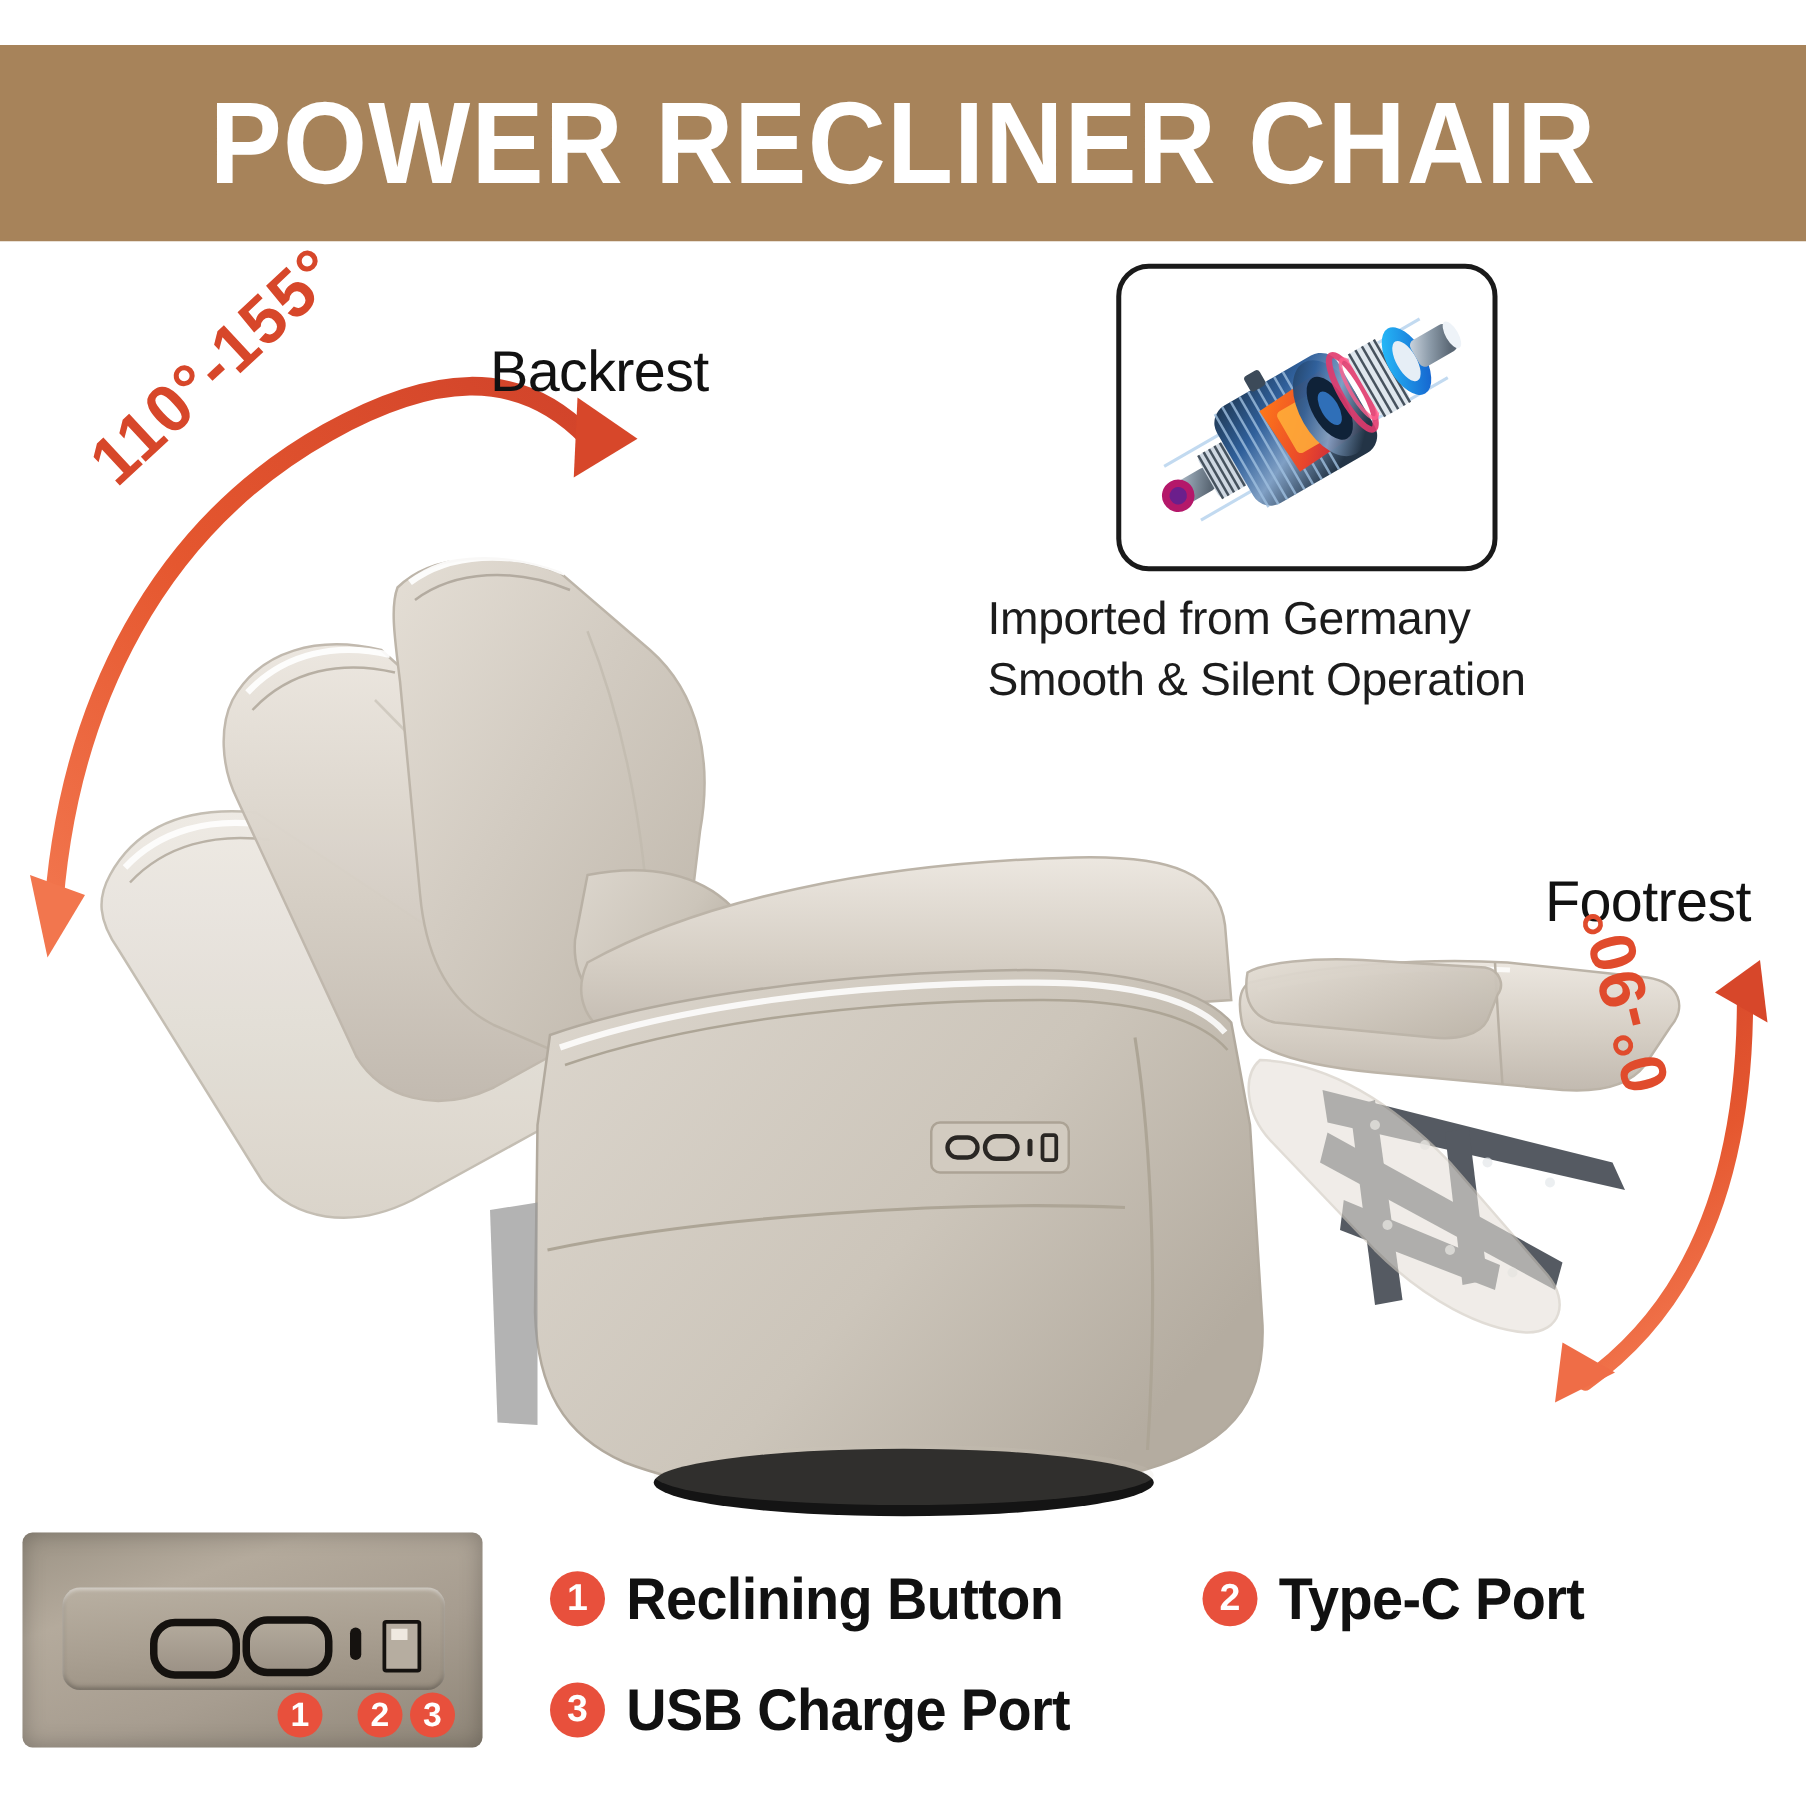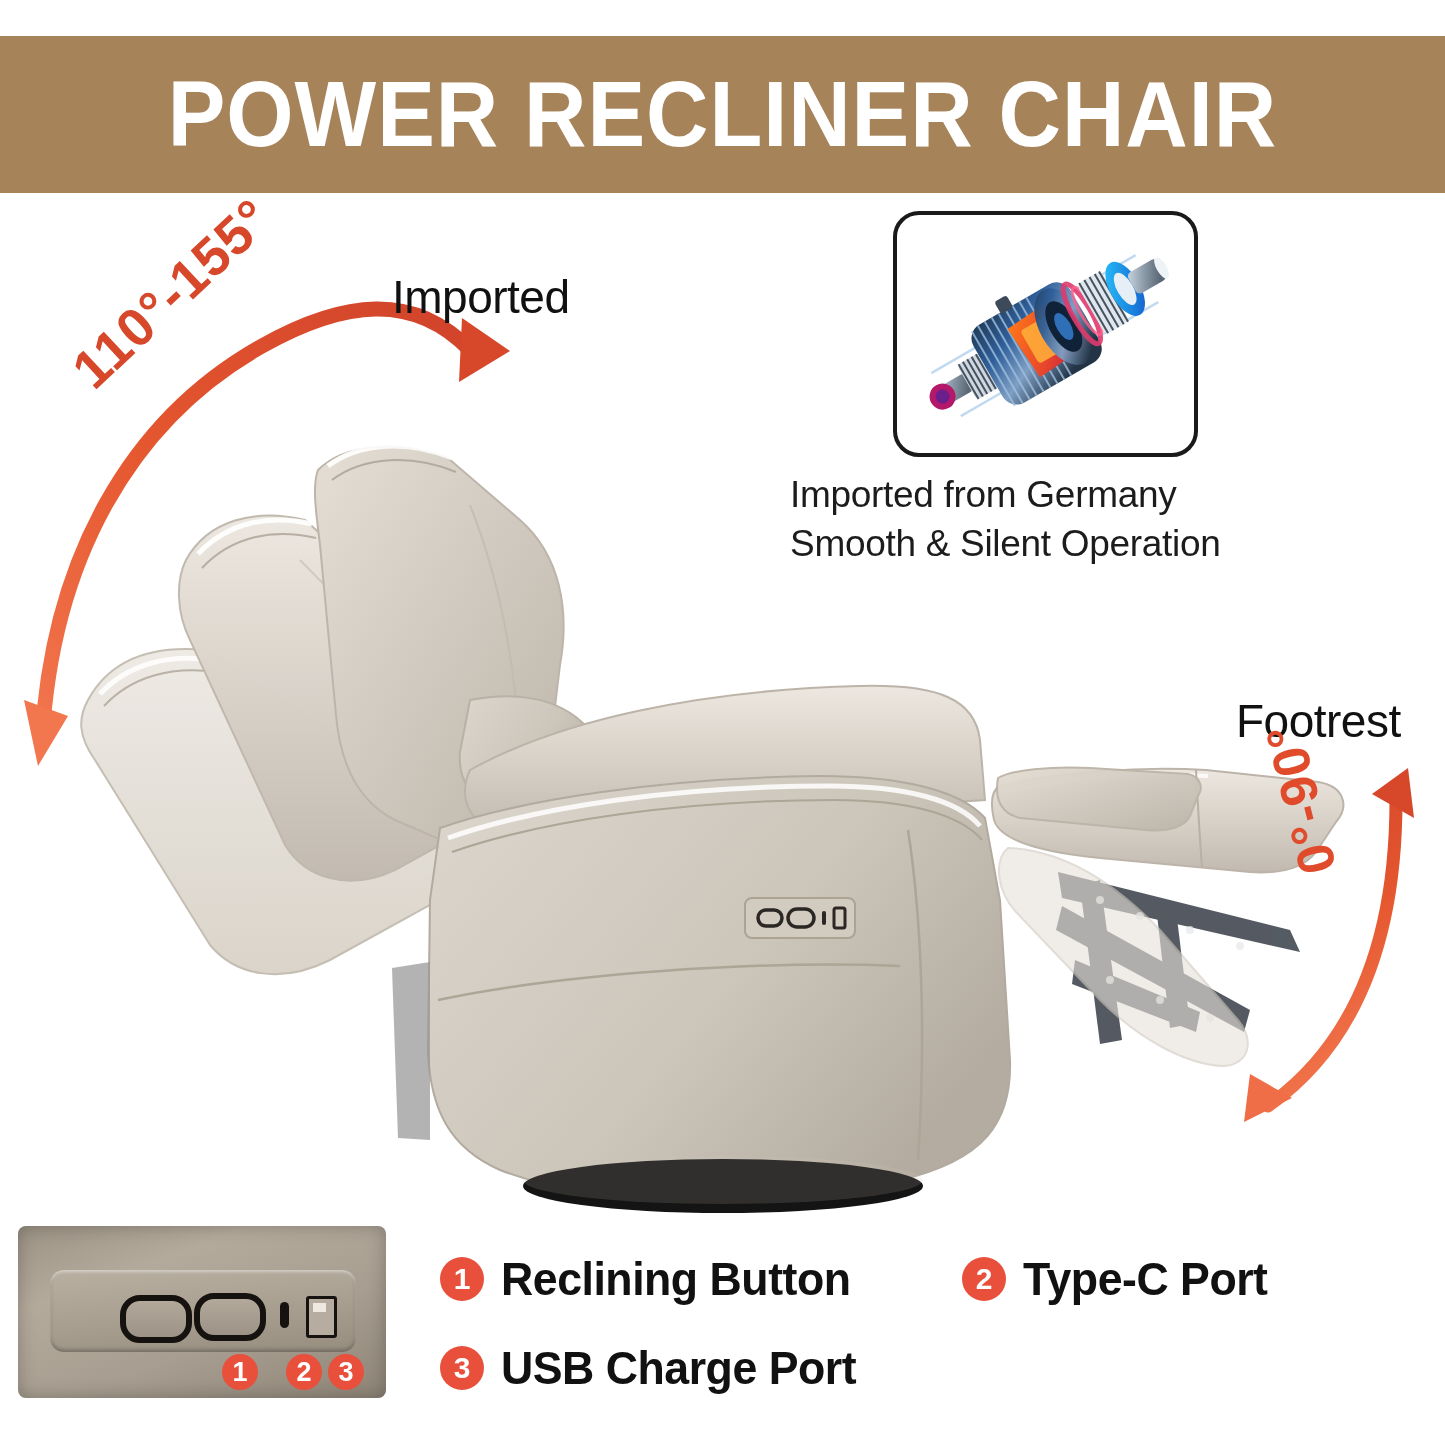--- a/index.html
+++ b/index.html
@@ -441,21 +441,21 @@
       <rect x="120" y="66" width="14" height="14" rx="3" fill="#3c4a59"></rect>
     </g>
   </svg>
 </div>
 
 <div id="motor-caption">
   <div>Imported from Germany</div>
   <div>Smooth &amp; Silent Operation</div>
 </div>
 
-<div class="abs" id="backrest-label">Imported</div>
+<div class="abs" id="backrest-label">Backrest</div>
 <div class="abs" id="backrest-angle">110°-155°</div>
 <div class="abs" id="footrest-label">Footrest</div>
 <div class="abs" id="footrest-angle">0°-90°</div>
 
 <div id="panel-photo">
   <div id="panel-recess"></div>
   <div class="pill-btn" id="pill-1"></div>
   <div class="pill-btn" id="pill-2"></div>
   <div id="typec-port"></div>
   <div id="usb-port"></div>

